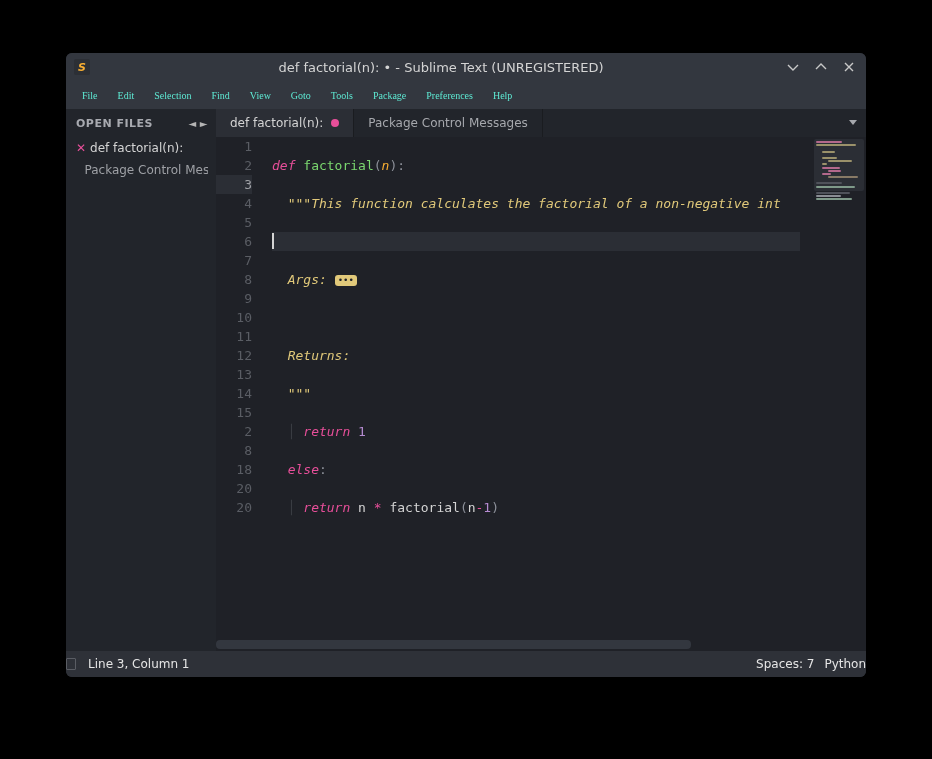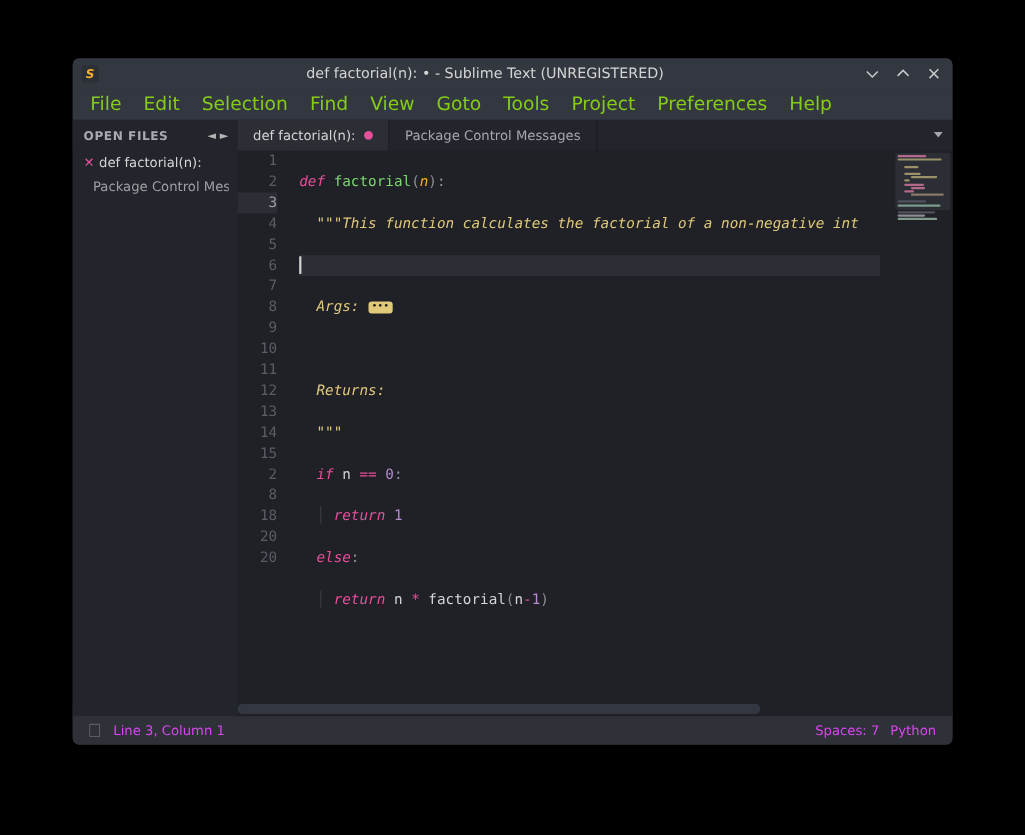--- a/index.html
+++ b/index.html
@@ -73,23 +73,24 @@
 .menubar {
   height: 28px;
   background: #33373f;
   display: flex;
   align-items: center;
   padding: 0 6px;
   gap: 0;
 }
 .menu-item {
   padding: 4px 10px;
-  color: #84cc16;
+  color: #5eead4;
   cursor: pointer;
-  font-size: 17px;
+  font-size: 10px;
+  font-family: Liberation Serif, serif;
 }
 
 .tabbar-row {
   height: 28px;
   background: #22252b;
   display: flex;
   align-items: stretch;
 }
 .open-files-header {
   width: 150px;
@@ -266,22 +267,22 @@
 }
 .hscroll-spacer { width: 150px; background: #22252b; }
 .hscroll-track { flex:1; background: #1f2127; position: relative; }
 .hscroll-thumb { position:absolute; left:0; top:1px; height:9px; width:73%; background: #33373f; border-radius: 4px; }
 
 .statusbar {
   height: 26px;
   background: #2e3138;
   display: flex;
   align-items: center;
-  padding: 0 15px;
-  color: #d946ef;
+  padding: 0 0;
+  color: #e5e5e5;
   font-size: 12px;
   gap: 10px;
 }
 .status-icon {
   width: 10px;
   height: 12px;
   border: 1px solid #5a5d64;
   border-radius: 1px;
   margin-right: 2px;
 }
@@ -318,21 +319,21 @@
   </div>
 
   <div class="menubar">
     <div class="menu-item">File</div>
     <div class="menu-item">Edit</div>
     <div class="menu-item">Selection</div>
     <div class="menu-item">Find</div>
     <div class="menu-item">View</div>
     <div class="menu-item">Goto</div>
     <div class="menu-item">Tools</div>
-    <div class="menu-item">Project</div>
+    <div class="menu-item">Package</div>
     <div class="menu-item">Preferences</div>
     <div class="menu-item">Help</div>
   </div>
 
   <div class="tabbar-row">
     <div class="open-files-header">
       <span>OPEN FILES</span>
       <span class="nav-arrows">
         <span>◄</span>
         <span>►</span>
@@ -391,21 +392,20 @@
       </div>
 
       <div class="code">
 <div class="line"><span class="kw">def</span> <span class="fn">factorial</span><span class="punc">(</span><span class="param">n</span><span class="punc">)</span><span class="punc">:</span></div>
 <div class="line">  <span class="str">"""This function calculates the factorial of a non-negative int</span></div>
 <div class="line current"><span class="cursor"></span></div>
 <div class="line">  <span class="str">Args:</span> <span class="fold-marker">•••</span></div>
 <div class="line"></div>
 <div class="line">  <span class="str">Returns:</span></div>
 <div class="line">  <span class="str">"""</span></div>
-<div class="line">  <span class="kw">if</span> <span class="ident">n</span> <span class="op">==</span> <span class="num">0</span><span class="punc">:</span></div>
 <div class="line">  <span class="guide">│</span> <span class="kw">return</span> <span class="num">1</span></div>
 <div class="line">  <span class="kw">else</span><span class="punc">:</span></div>
 <div class="line">  <span class="guide">│</span> <span class="kw">return</span> <span class="ident">n</span> <span class="op">*</span> <span class="ident">factorial</span><span class="punc">(</span><span class="ident">n</span><span class="op">-</span><span class="num">1</span><span class="punc">)</span></div>
 <div class="line"></div>
 
 
 
 
 
 

